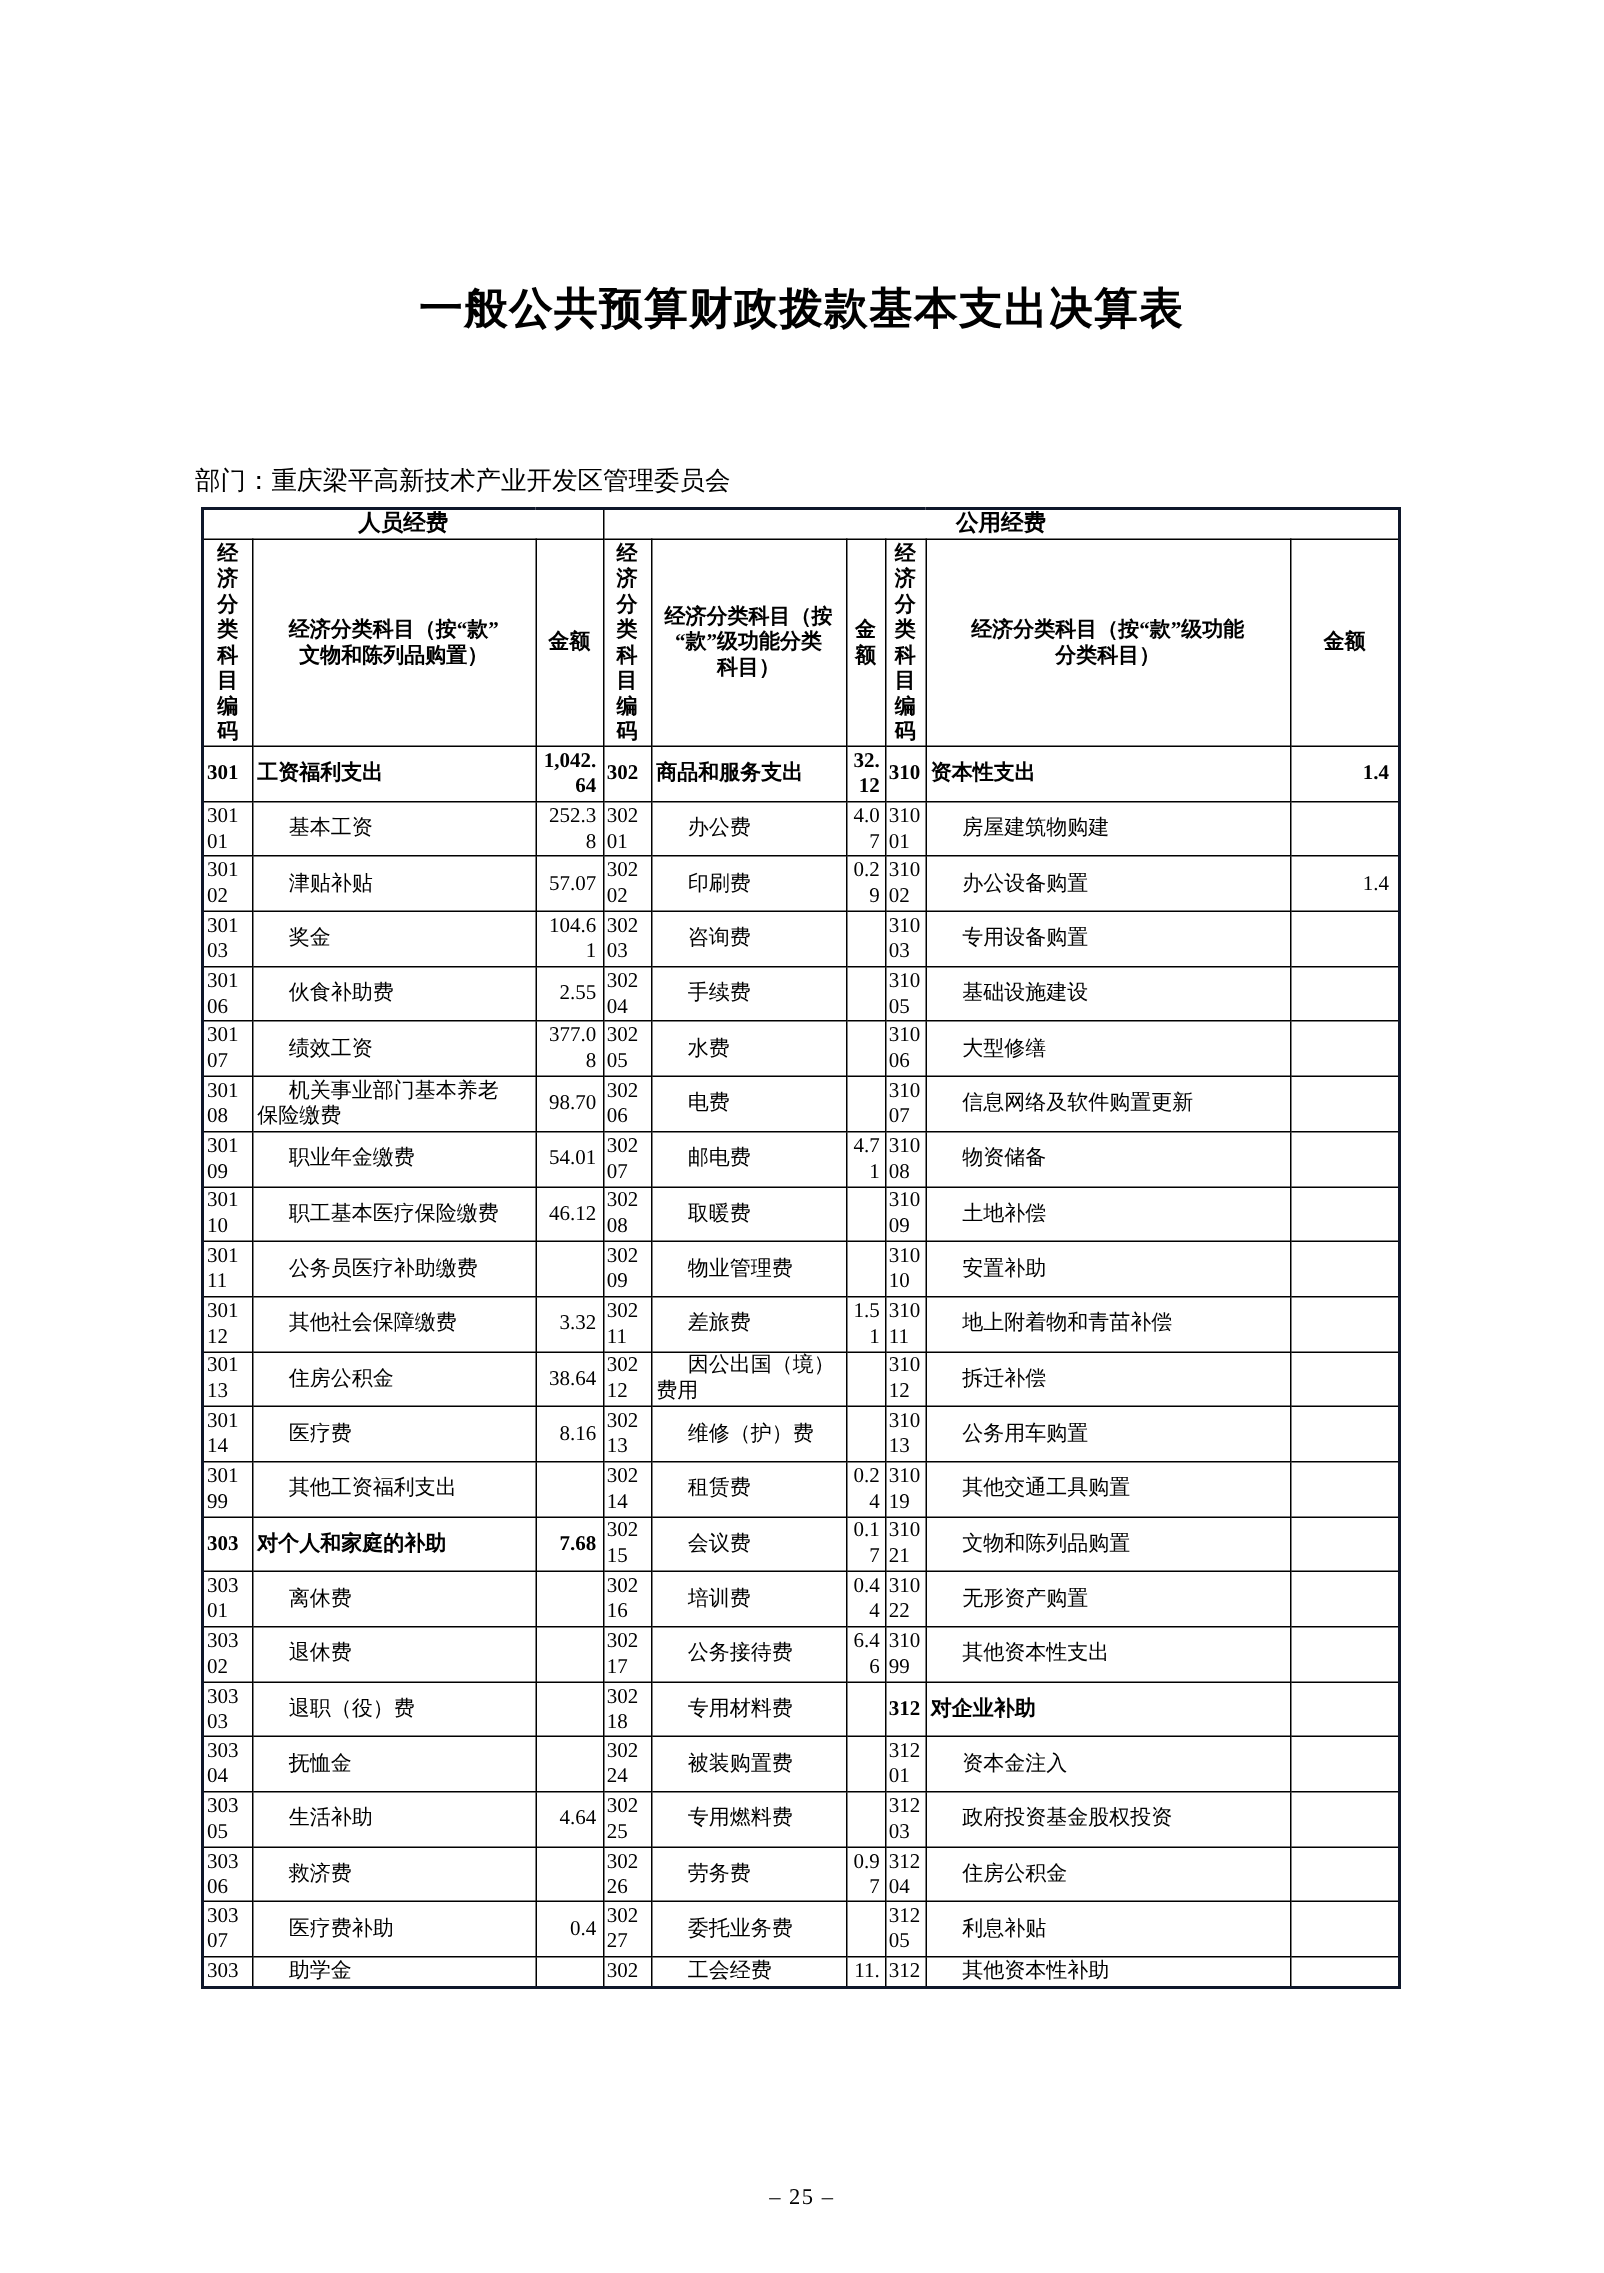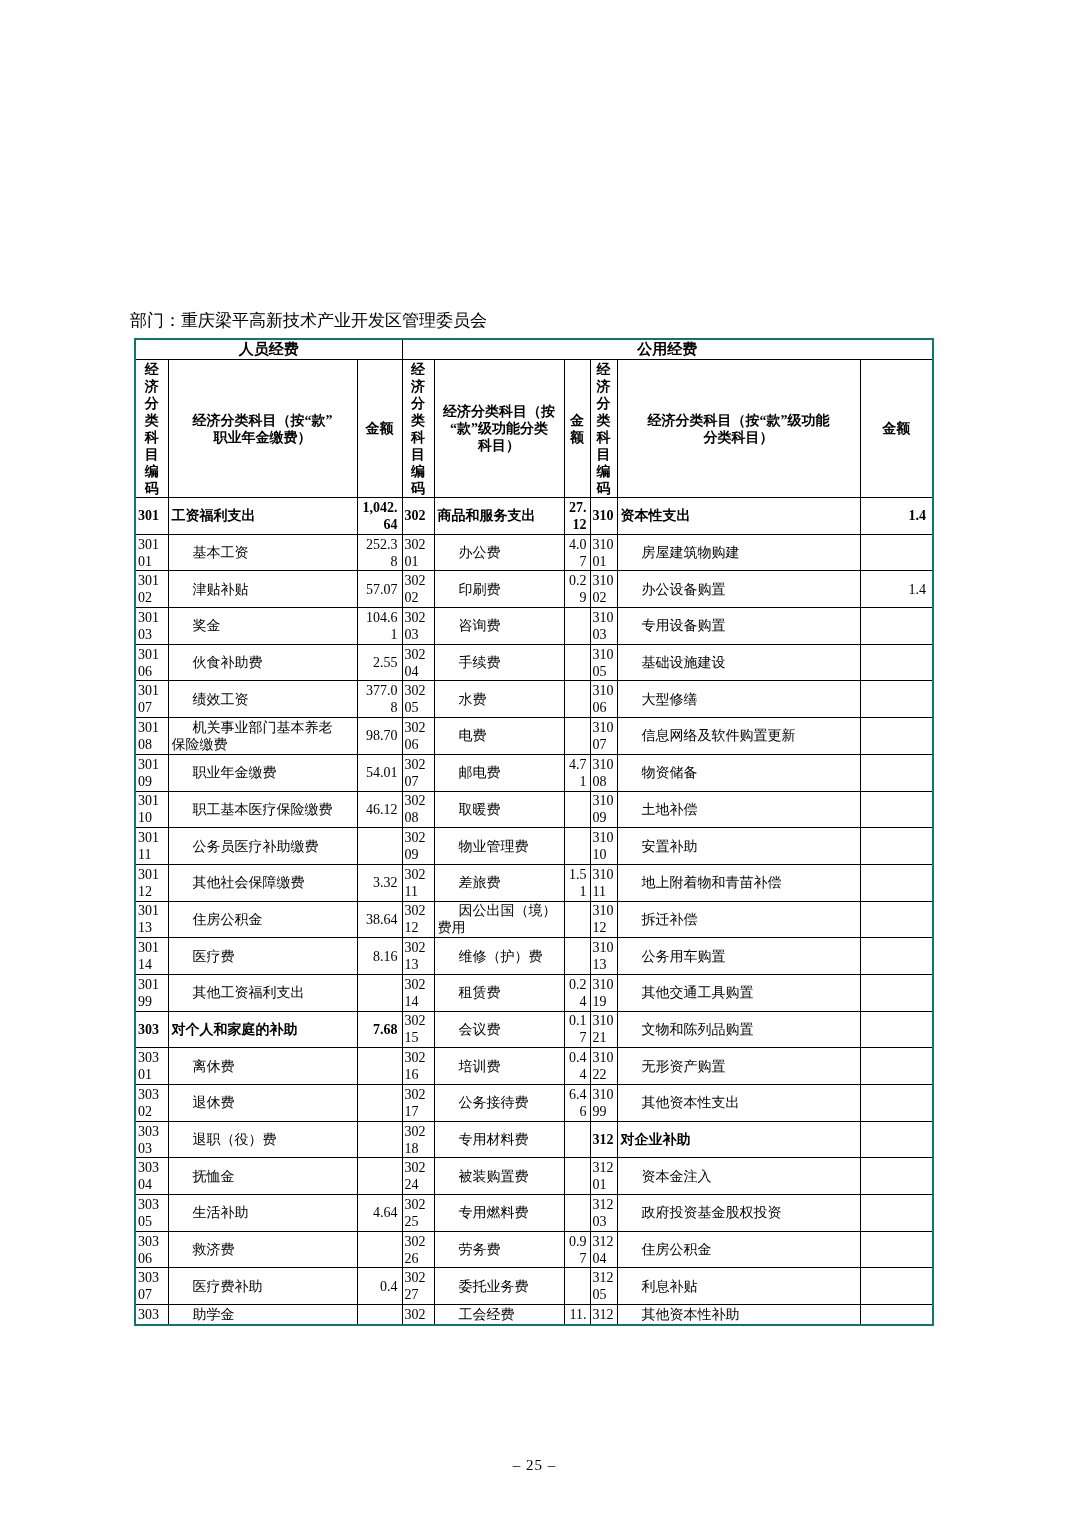--- a/index.html
+++ b/index.html
@@ -13,21 +13,21 @@
   }
   .notes{
     position:absolute;top:230px;right:131px;
     text-align:right;font-size:17px;line-height:27.4px;
   }
   .dept{
     position:absolute;left:130px;top:309px;font-size:17px;
   }
   table.budget{
     position:absolute;left:134px;top:338px;width:798px;
-    border-collapse:collapse;table-layout:fixed;border:2px solid #0f766e;
+    border-collapse:collapse;table-layout:fixed;border:2px solid #0f172a;
   }
   th,td{
     border:1px solid #000;white-space:pre-line;vertical-align:middle;
     font-size:14px;line-height:17px;padding:0;overflow:hidden;
   }
   th{font-weight:bold;text-align:center;padding:0 1px;}
   tr.group-row th{height:19px;font-size:15px;}
   tr.header-row th{height:137px;}
   tbody tr{height:36.7px;padding-left:20px;}
   tbody tr:last-child{height:20px;}
@@ -42,20 +42,21 @@
   .pagenum{
     position:absolute;top:1457px;left:0;width:100%;
     text-align:center;font-size:15px;letter-spacing:1px;
   }
 </style>
 </head>
 <body>
 
 <div class="page">
 
+  <h1 class="title">一般公共预算财政拨款基本支出决算表</h1>
 
 
   <div class="dept">部门：重庆梁平高新技术产业开发区管理委员会</div>
 
   <table class="budget">
     <colgroup>
       <col style="width:33px">
         <col style="width:189px">
         <col style="width:45px">
       <col style="width:32px">
@@ -73,21 +74,21 @@
       <tr class="header-row">
         <th>经
 济
 分
 类
 科
 目
 编
 码</th>
         <th>经济分类科目（按“款”
-职业年金缴费）</th>
+文物和陈列品购置）</th>
         <th>金额</th>
         <th>经
 济
 分
 类
 科
 目
 编
 码</th>
         <th>经济分类科目（按
@@ -109,21 +110,21 @@
       </tr>
     </thead>
     <tbody>
         <tr>
           <td class="code bold">301</td>
           <td class="subject bold">工资福利支出</td>
           <td class="amount a0 bold">1,042.
 64</td>
           <td class="code bold">302</td>
           <td class="subject bold">商品和服务支出</td>
-          <td class="amount a1 bold">27.
+          <td class="amount a1 bold">32.
 12</td>
           <td class="code bold">310</td>
           <td class="subject bold">资本性支出</td>
           <td class="amount a2 bold">1.4</td>
         </tr>
         <tr>
           <td class="code">301
 01</td>
           <td class="subject indent">基本工资</td>
           <td class="amount a0">252.3

